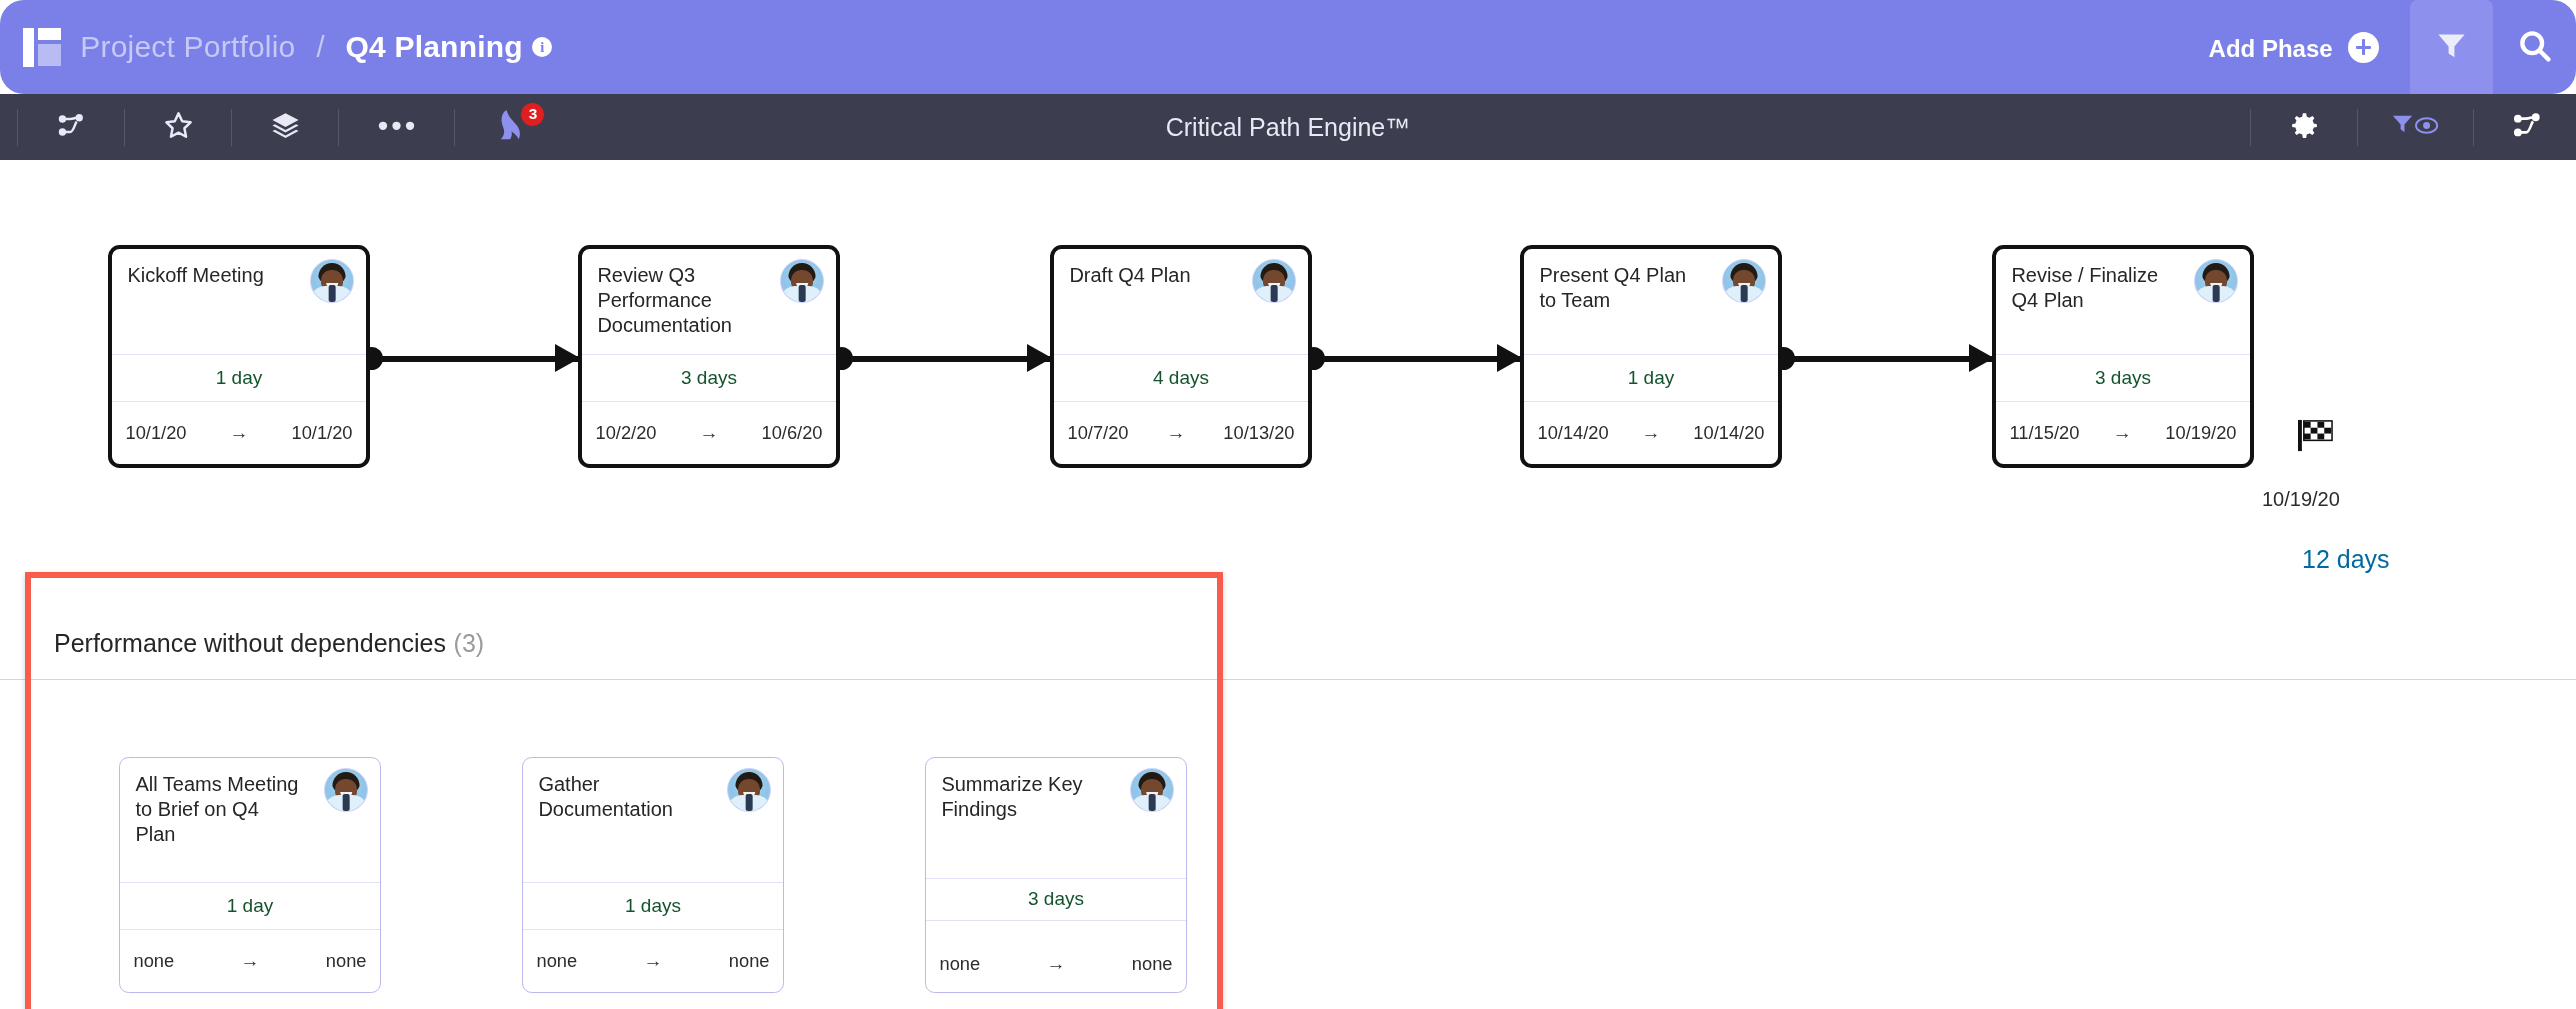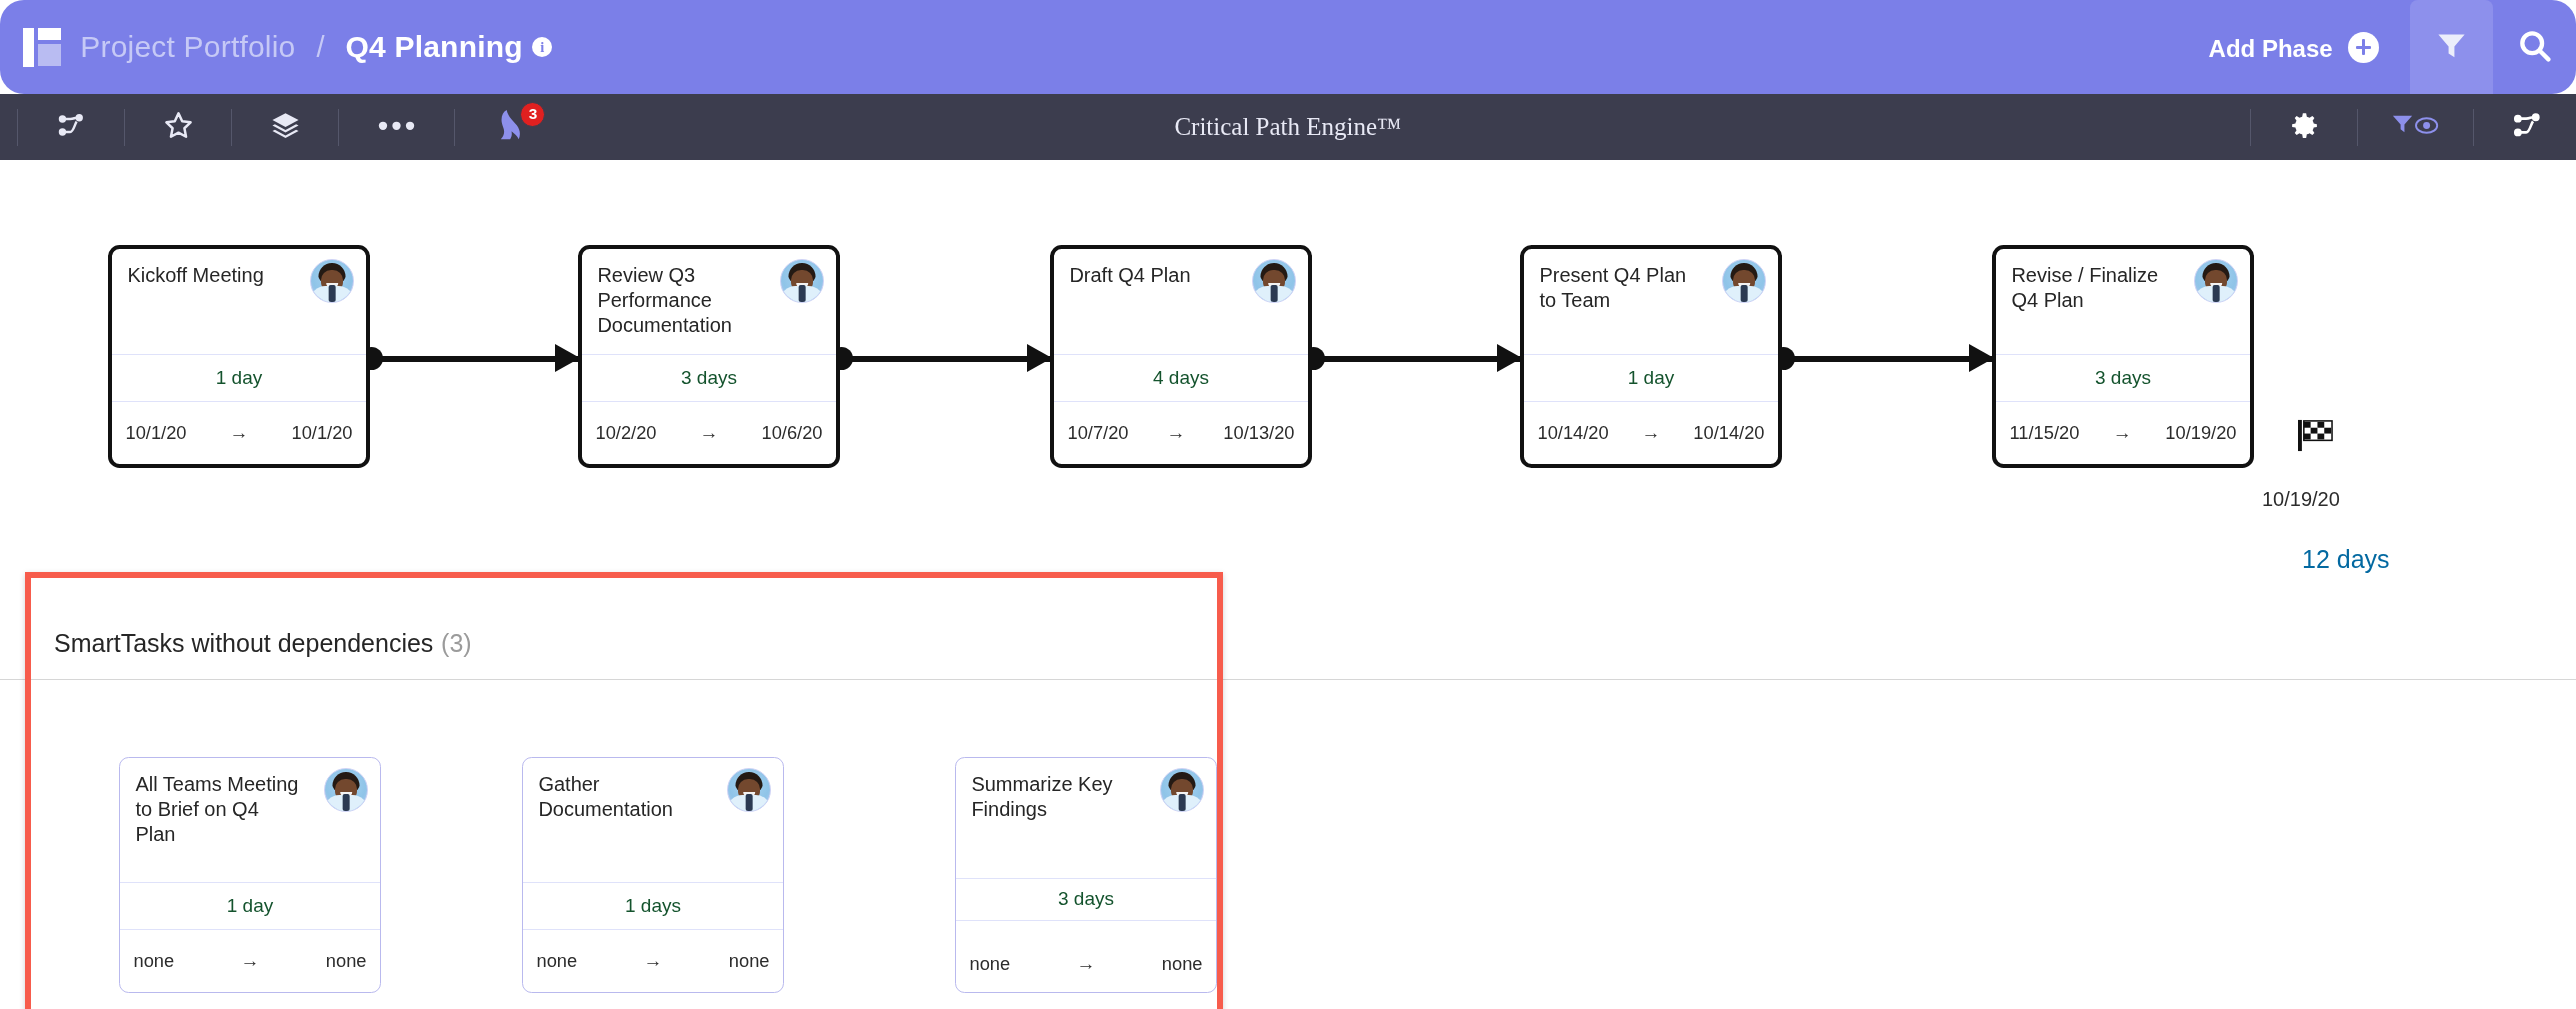--- a/index.html
+++ b/index.html
@@ -83,21 +83,21 @@
   }
   .sub-left { display: flex; align-items: center; height: 66px; }
   .sub-item {
     width: 60px; height: 66px; display: flex; align-items: center;
     justify-content: center; cursor: pointer; position: relative;
   }
   .sub-item.wide { width: 69px; }
   .sub-div { width: 1px; height: 37px; background: #55576b; margin: 0 23px; }
   .sub-title {
     position: absolute; left: 0; right: 0; text-align: center;
-    font-size: 25px; color: #e8e9f5; font-weight: 400; pointer-events: none; font-family: Liberation Serif, serif;
+    font-size: 25px; color: #e8e9f5; font-weight: 400; pointer-events: none;
   }
   .sub-right { margin-left: auto; display: flex; align-items: center; height: 66px; padding-right: 19px; }
   .notif-badge {
     position: absolute; top: 7.7px; right: 1.9px;
     min-width: 25px; height: 25px; border-radius: 12.5px;
     background: #e02020; color: #fff; font-size: 15.4px; font-weight: 700;
     display: flex; align-items: center; justify-content: center; padding: 0 4.8px;
     border: 1.9px solid #3c3d4e;
   }
 
@@ -507,21 +507,21 @@
     </span>
     <div class="fin-date">10/19/20</div>
     <div class="fin-dur">12 days</div>
   </div>
 
   <div class="hr-divider"></div>
 
   <div class="redbox"></div>
 
   <div class="sec-header">
-    <span>SmartTasks without dependencies</span><span class="sec-count">(3)</span>
+    <span>Performance without dependencies</span><span class="sec-count">(3)</span>
   </div>
 
   <div class="free-row">
 
     <div class="node light free" style="left:119px;">
       <div class="node-head">
         <div class="node-title">All Teams Meeting to Brief on Q4 Plan</div>
         <span class="avatar">
           <span class="av-hair"></span>
             <span class="av-face"></span>
@@ -550,21 +550,21 @@
         </span>
       </div>
       <div class="node-dur">1 days</div>
       <div class="node-dates">
         <span class="d-start">none</span>
         <span class="d-arrow">→</span>
         <span class="d-end">none</span>
       </div>
     </div>
 
-    <div class="node light free" style="left:955px;gap:16px;">
+    <div class="node light free" style="left:925px;gap:16px;">
       <div class="node-head">
         <div class="node-title">Summarize Key Findings</div>
         <span class="avatar">
           <span class="av-hair"></span>
             <span class="av-face"></span>
             <span class="av-smile"></span>
           <span class="av-shirt"></span>
             <span class="av-tie"></span>
         </span>
       </div>

